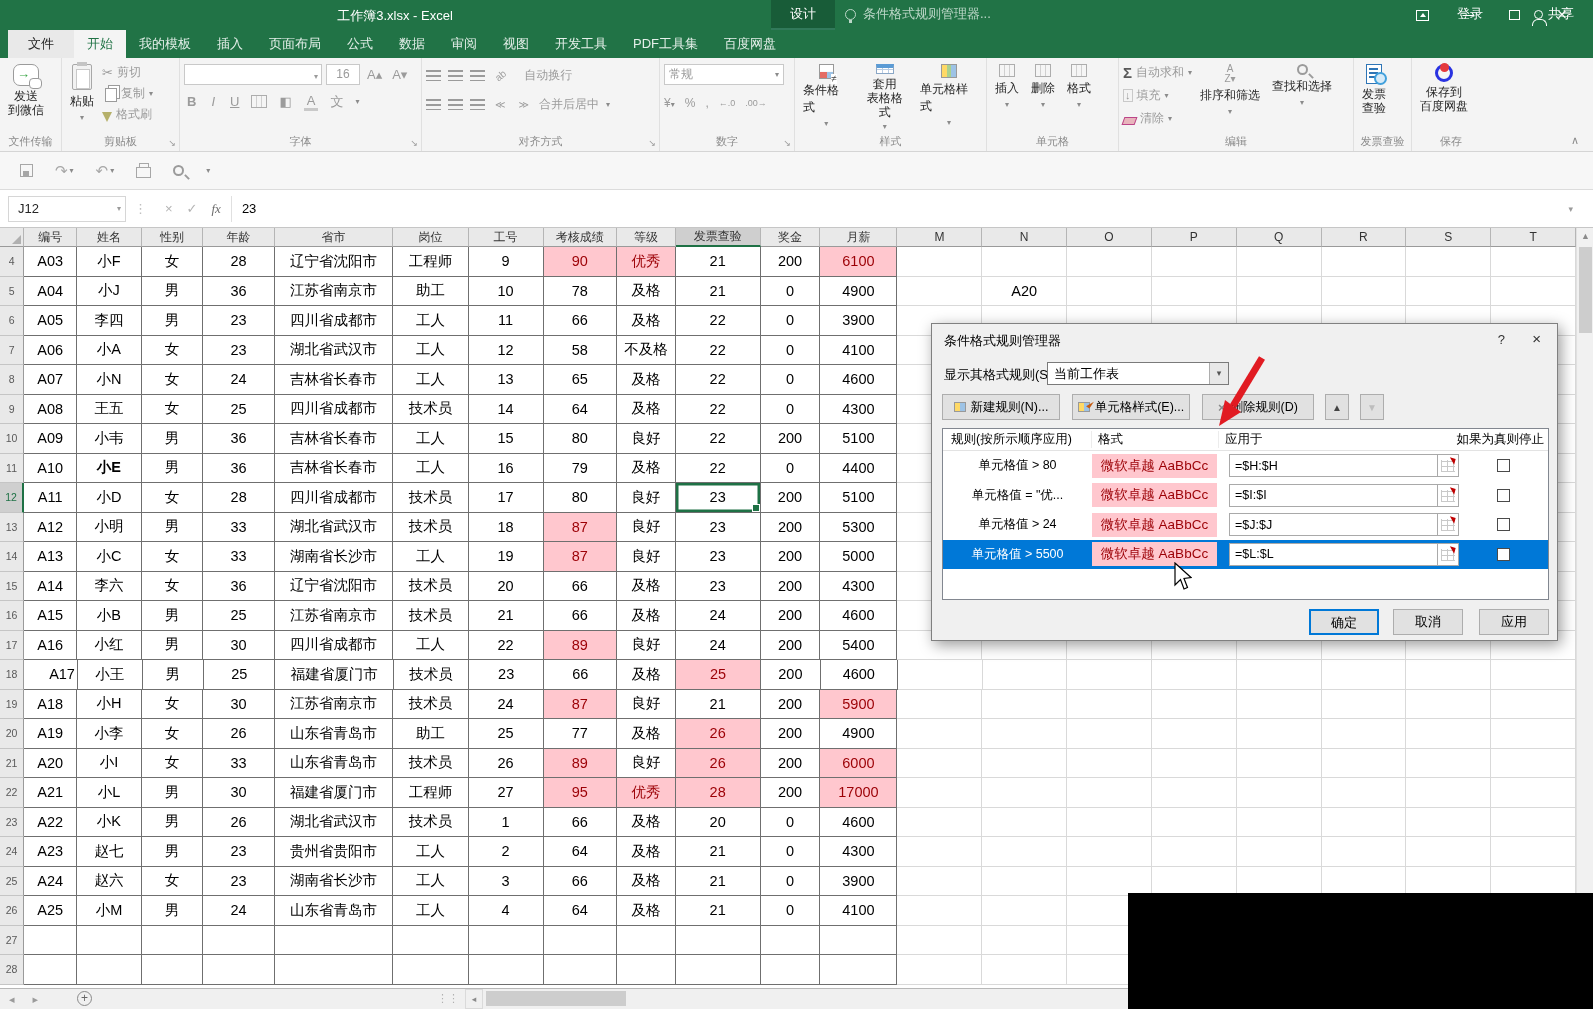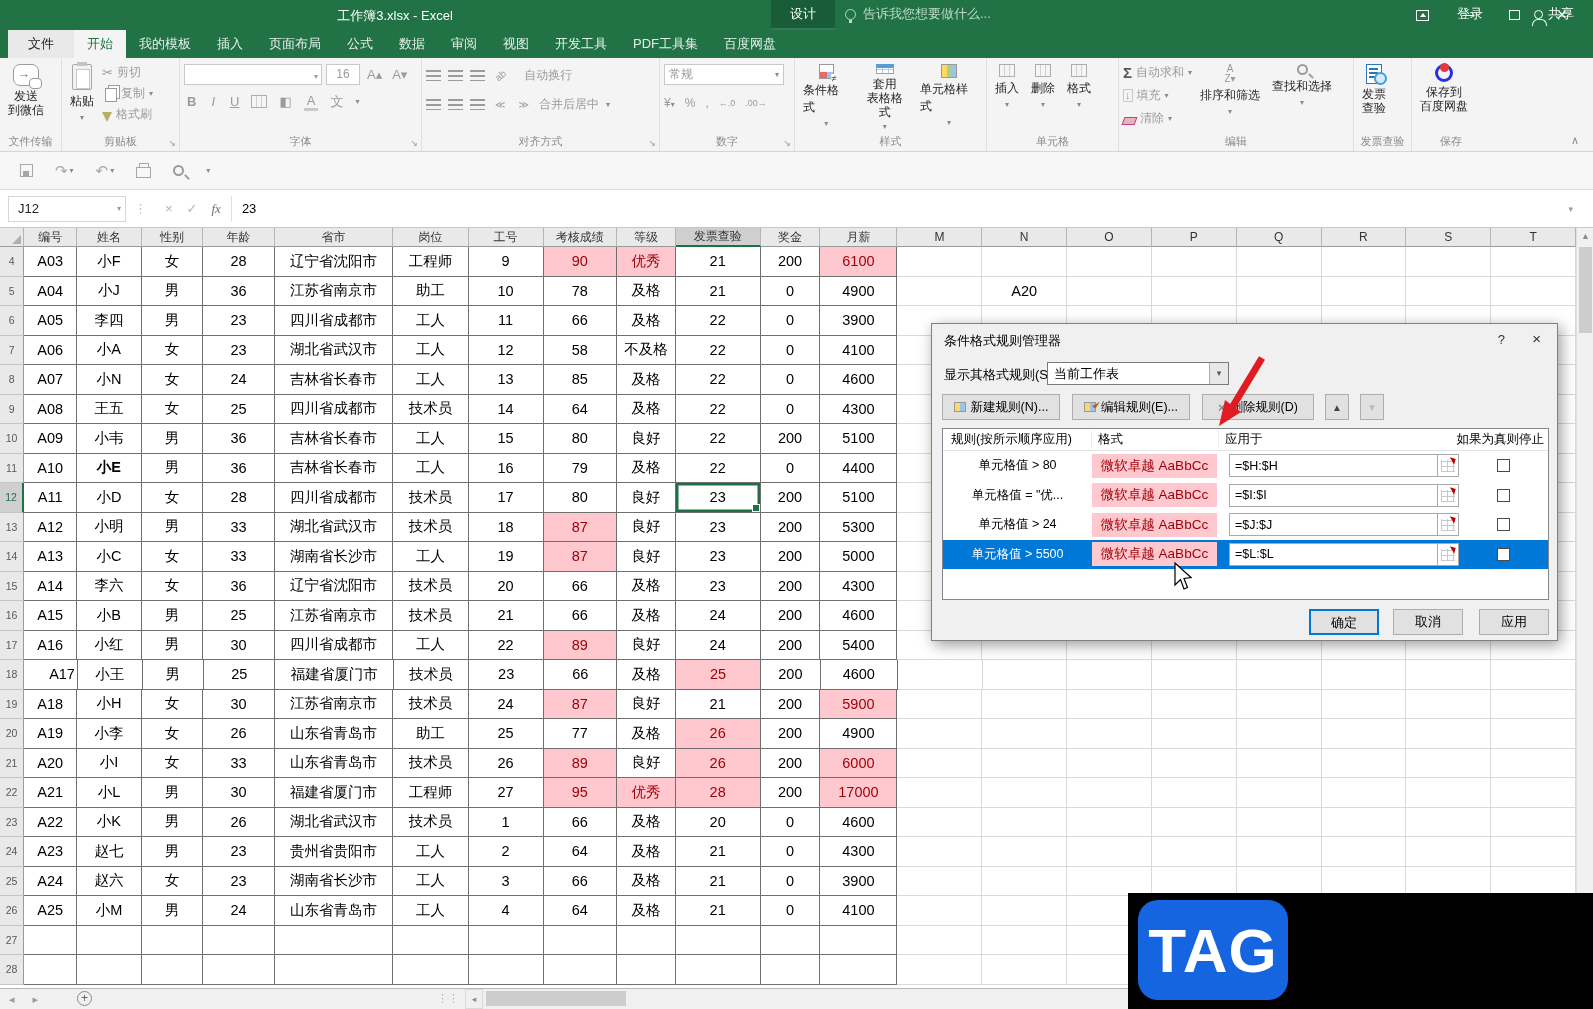--- a/index.html
+++ b/index.html
@@ -223,21 +223,21 @@
         <div class="rtab">审阅</div>
         <div class="rtab">视图</div>
         <div class="rtab">开发工具</div>
         <div class="rtab">PDF工具集</div>
         <div class="rtab">百度网盘</div>
       </div>
   </div>
   <div class="dtab">设计</div>
   <div class="tellme">
     <span class="bulb"></span>
-    <span>告诉我您想要做什么...</span>
+    <span>条件格式规则管理器...</span>
   </div>
   <div class="signin">登录</div>
   <div class="share">
     <span class="person"></span>
     <span>共享</span>
   </div>
 
   <div class="ribbon">
     <div class="rgroup" style="width:62px">
       <div class="bigbtn">
@@ -593,21 +593,21 @@
       </div>
       <div class="grow" style="height: 29.5px;">
         <div class="gut" style="width: 25px;">8</div>
         <div class="c" style="width: 55px;">A07</div>
         <div class="c" style="width: 67px;">小N</div>
         <div class="c" style="width: 64px;">女</div>
         <div class="c" style="width: 74px;">24</div>
         <div class="c" style="width: 123px;">吉林省长春市</div>
         <div class="c" style="width: 78px;">工人</div>
         <div class="c" style="width: 78px;">13</div>
-        <div class="c" style="width: 76px;">85</div>
+        <div class="c" style="width: 76px;">65</div>
         <div class="c" style="width: 61px;">及格</div>
         <div class="c" style="width: 88px;">22</div>
         <div class="c" style="width: 62px;">0</div>
         <div class="c" style="width: 80px;">4600</div>
         <div class="lc" style="width: 88px;"></div>
         <div class="lc" style="width: 88px;"></div>
         <div class="lc" style="width: 88px;"></div>
         <div class="lc" style="width: 88px;"></div>
         <div class="lc" style="width: 88px;"></div>
         <div class="lc" style="width: 88px;"></div>
@@ -1101,21 +1101,21 @@
     <div class="dcombo">
       <span class="val">当前工作表</span>
       <span class="dd">▾</span>
     </div>
     <div class="dbtn new">
       <span class="mini-grid"></span>
       <span>新建规则(N)...</span>
     </div>
     <div class="dbtn edit">
       <span class="mini-grid pencil"></span>
-      <span>编辑规则(E)...</span>
+      <span>单元格样式(E)...</span>
     </div>
     <div class="dbtn del">
       <span class="delx">×</span>
       <span>删除规则(D)</span>
     </div>
     <div class="dbtn up">▲</div>
     <div class="dbtn down">▼</div>
     <div class="dlist">
       <div class="lhead">
         <span class="lh-rule">规则(按所示顺序应用)</span>
@@ -1186,16 +1186,15 @@
   <svg class="redarrow" width="70" height="85">
     <line x1="57" y1="8" x2="28" y2="56" stroke="#e11b22" stroke-width="7"></line>
     <polygon points="14,76 36,62 20,50" fill="#e11b22"></polygon>
   </svg>
 
   <svg class="cursor" width="20" height="30">
     <path d="M3 1 L3 23 L8.5 17.5 L12 27 L15.5 25.5 L12 16.5 L19 15.5 Z" fill="#fff" stroke="#000" stroke-width="1.2"></path>
   </svg>
 
   <div class="wm">
-    <div class="wm-logo">TAG</div>
   </div>
 
 </div>
 
 </body></html>

